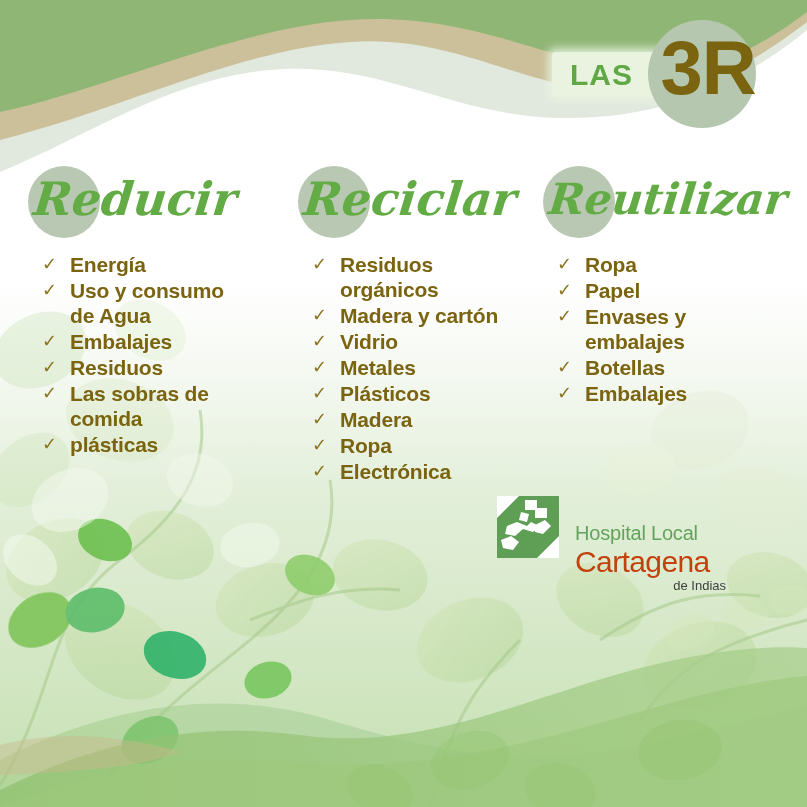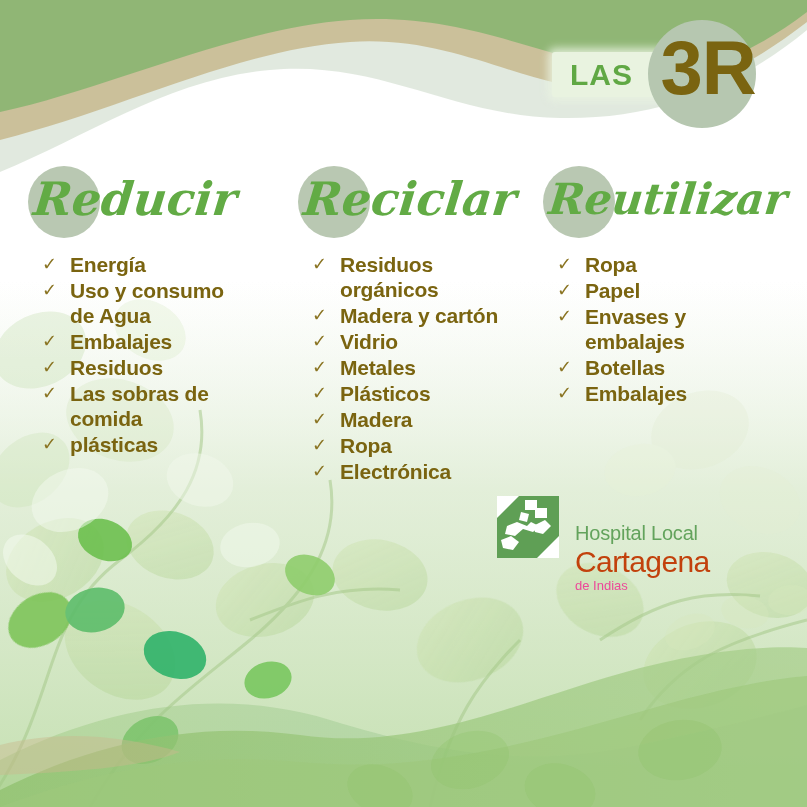--- a/index.html
+++ b/index.html
@@ -183,22 +183,22 @@
   }
   .logo-line2 {
     font-size: 30px;
     line-height: 33px;
     color: #c2410c;
     letter-spacing: -0.6px;
   }
   .logo-line3 {
     font-size: 13px;
     line-height: 16px;
-    color: #ec4899;
-    text-align: left;
+    color: #404040;
+    text-align: right;
     padding-right: 4px;
   }
 </style>
 </head>
 <body>
 
 <div id="poster">
 
   <svg class="bg-layer" viewBox="0 0 807 807" xmlns="http://www.w3.org/2000/svg">
     <defs>

